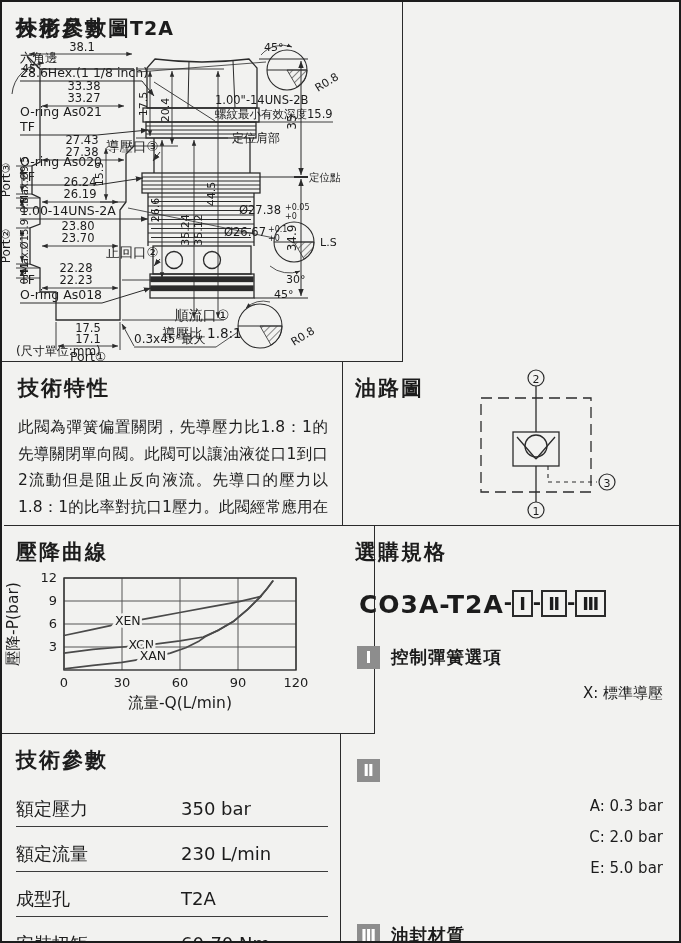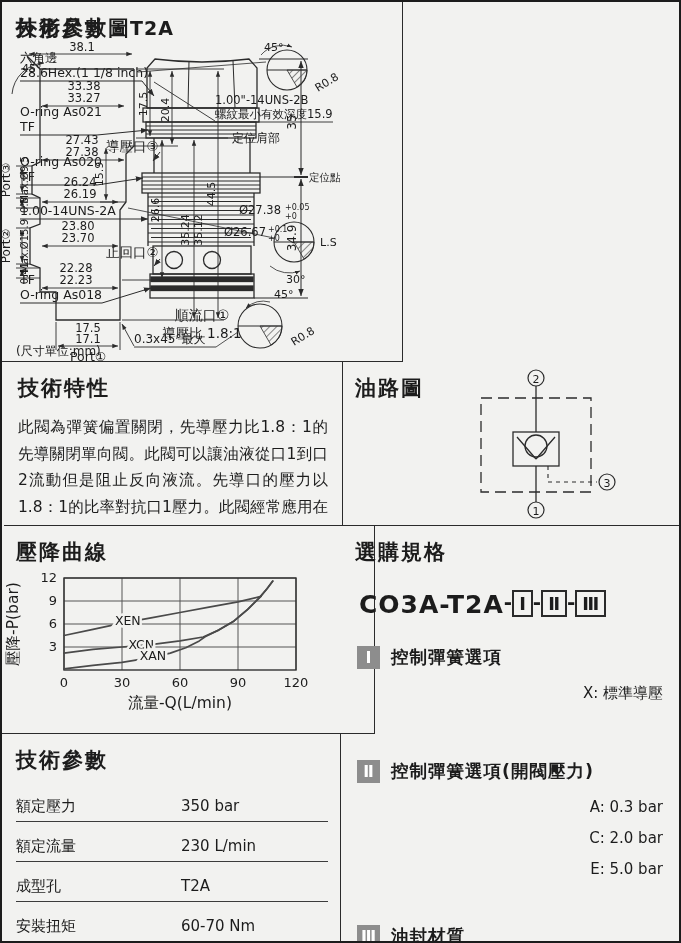--- a/index.html
+++ b/index.html
@@ -19,21 +19,21 @@
   #p-features{left:2px;top:360px;width:339px;height:164px;}
   #p-circuit{left:339px;top:360px;width:338px;height:164px;}
   #p-curve{left:0;top:524px;width:373px;height:208px;}
   #p-params{left:0;top:732px;width:339px;height:207px;}
   #p-ordering{left:339px;top:524px;width:338px;height:415px;}
   svg{display:block;}
   svg text{font-family:"DejaVu Sans","Liberation Sans",sans-serif;fill:#1c1c1c;}
   .feat-text{margin:12px 14px 0 14px;font-size:15.5px;line-height:1.72;text-align:justify;}
   
   .ptable{margin:8px 12px 0 14px;}
-  .prow{display:flex;align-items:baseline;padding:15px 0 5px 0;border-bottom:1.5px solid #3c3c3c;font-size:15px;}
+  .prow{display:flex;align-items:baseline;padding:15px 0 5px 0;border-bottom:1.5px solid #3c3c3c;font-size:18px;}
   .prow .plabel{flex:0 0 165px;}
   
   .ord-body{padding:0 16px;}
   .model-row{display:flex;align-items:flex-start;gap:0;margin:24px 0 4px 2px;}
   .model-code{font-size:25px;font-weight:bold;letter-spacing:1px;}
   .model-sep{font-size:20px;font-weight:bold;}
   .num-box{border:2px solid #2a2a2a;font-size:18px;font-weight:bold;padding:0 5px;line-height:23px;background:#f2f2f0;}
   .ord-sec{margin-top:26px;}
   .ord-sec.s2{margin-top:56px;}
   .ord-sec.s3{margin-top:46px;}
@@ -356,21 +356,20 @@
           <span class="sec-title">控制彈簧選項</span>
         </div>
         <div class="opts">
           <div class="opt">X: 標準導壓</div>
         </div>
       </div>
 
       <div class="ord-sec s2">
         <div class="sec-head">
           <span class="badge">Ⅱ</span>
-          <span class="sec-title">控制彈簧選項(開閥壓力)</span>
         </div>
         <div class="opts">
           <div class="opt">A: 0.3 bar</div>
           <div class="opt">C: 2.0 bar</div>
           <div class="opt">E: 5.0 bar</div>
         </div>
       </div>
 
       <div class="ord-sec s3">
         <div class="sec-head">

